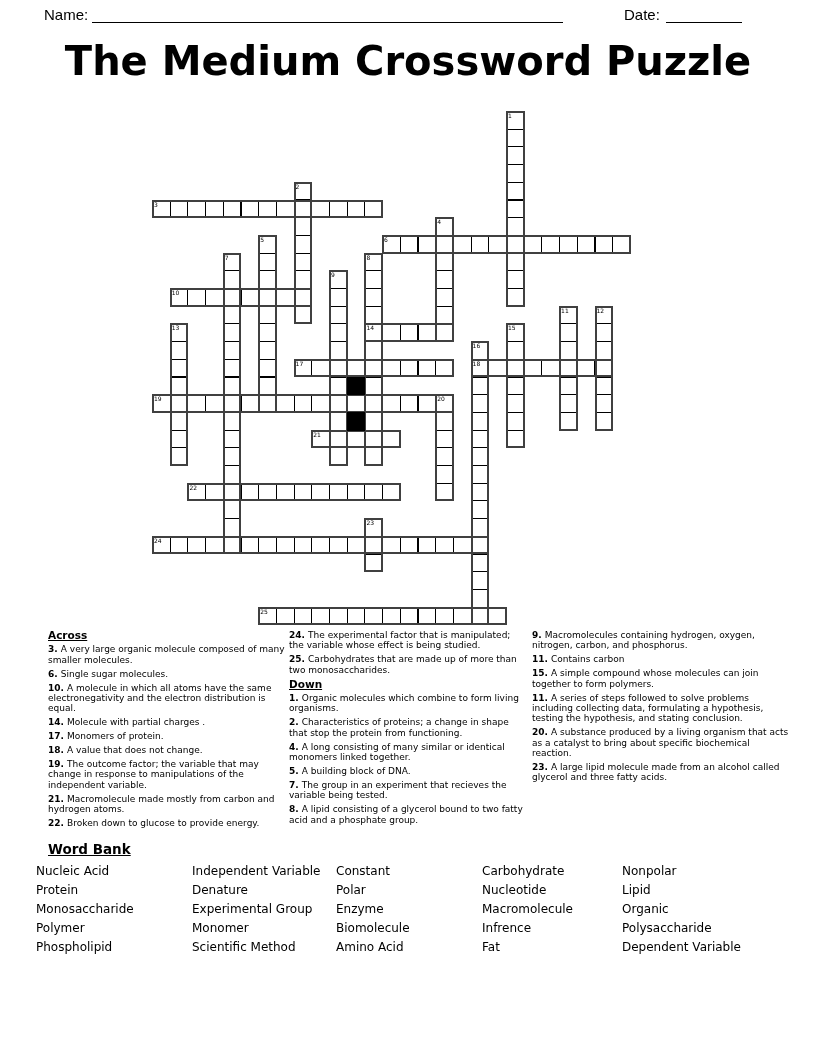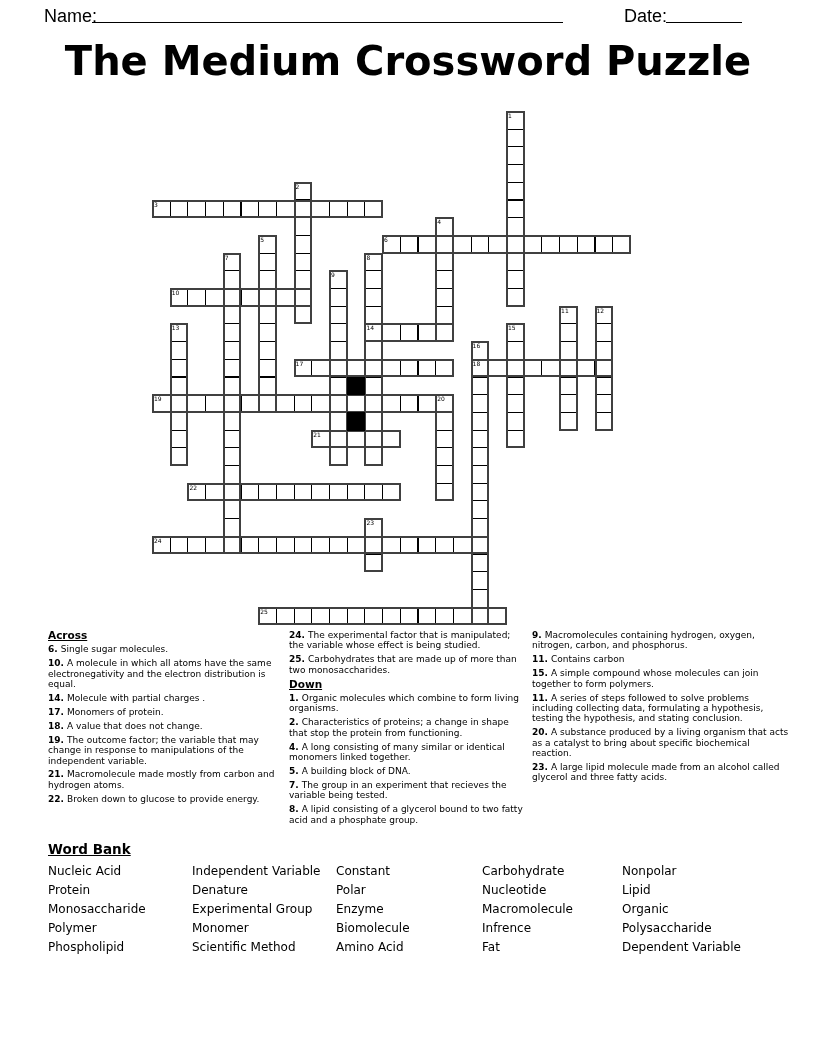--- a/index.html
+++ b/index.html
@@ -1,19 +1,19 @@
 <!DOCTYPE html>
 <html><head>
 <meta charset="utf-8">
 <style>
   html,body{margin:0;padding:0;background:#fff;}
   .page{position:relative;width:816px;height:1056px;background:#ffffff;overflow:hidden;
         font-family:"DejaVu Sans",sans-serif;color:#000;}
   
-  .hdr-label{position:absolute;font-family:"Liberation Sans",sans-serif;font-size:18px;color:#000;}
+  .hdr-label{position:absolute;font-family:"Liberation Sans",sans-serif;font-size:15px;color:#000;}
   #name-label{left:44px;top:6px;}
   #date-label{left:624px;top:6px;}
   .blank-line{position:absolute;height:19px;border-bottom:1.4px solid #000;}
   #name-line{left:92px;top:3px;width:471px;}
   #date-line{left:666px;top:3px;width:76px;}
   
   .title{position:absolute;left:0;top:36px;width:816px;margin:0;text-align:center;
          font-family:"DejaVu Sans",sans-serif;font-weight:bold;font-size:40px;line-height:50px;}
   
   #grid{position:absolute;left:0;top:0;width:816px;height:660px;}
@@ -322,20 +322,21 @@
       <div class="cell-num" style="left: 437.2px; top: 396.2px;">20</div>
       <div class="cell-num" style="left: 313.3px; top: 431.6px;">21</div>
       <div class="cell-num" style="left: 189.4px; top: 484.7px;">22</div>
       <div class="cell-num" style="left: 366.4px; top: 520.1px;">23</div>
       <div class="cell-num" style="left: 154px; top: 537.8px;">24</div>
       <div class="cell-num" style="left: 260.2px; top: 608.6px;">25</div>
     </div>
 
   <div id="clue-col-0" class="clue-col">
       <div class="clue-header">Across</div>
+      <p class="clue"><span class="num">3. </span>A very large organic molecule composed of many smaller molecules.</p>
       <p class="clue"><span class="num">6. </span>Single sugar molecules.</p>
       <p class="clue"><span class="num">10. </span>A molecule in which all atoms have the same electronegativity and the electron distribution is equal.</p>
       <p class="clue"><span class="num">14. </span>Molecule with partial charges .</p>
       <p class="clue"><span class="num">17. </span>Monomers of protein.</p>
       <p class="clue"><span class="num">18. </span>A value that does not change.</p>
       <p class="clue"><span class="num">19. </span>The outcome factor; the variable that may change in response to manipulations of the independent variable.</p>
       <p class="clue"><span class="num">21. </span>Macromolecule made mostly from carbon and hydrogen atoms.</p>
       <p class="clue"><span class="num">22. </span>Broken down to glucose to provide energy.</p>
     </div>
   <div id="clue-col-1" class="clue-col">
@@ -353,21 +354,21 @@
       <p class="clue"><span class="num">9. </span>Macromolecules containing hydrogen, oxygen, nitrogen, carbon, and phosphorus.</p>
       <p class="clue"><span class="num">11. </span>Contains carbon</p>
       <p class="clue"><span class="num">15. </span>A simple compound whose molecules can join together to form polymers.</p>
       <p class="clue"><span class="num">11. </span>A series of steps followed to solve problems including collecting data, formulating a hypothesis, testing the hypothesis, and stating conclusion.</p>
       <p class="clue"><span class="num">20. </span>A substance produced by a living organism that acts as a catalyst to bring about specific biochemical reaction.</p>
       <p class="clue"><span class="num">23. </span>A large lipid molecule made from an alcohol called glycerol and three fatty acids.</p>
     </div>
 
   <div class="bank-header">Word Bank</div>
   <div id="bank-cols">
-      <div class="bank-col" style="left: 48px;">
+      <div class="bank-col" style="left: 36px;">
         <div class="bank-word">Nucleic Acid</div>
         <div class="bank-word">Protein</div>
         <div class="bank-word">Monosaccharide</div>
         <div class="bank-word">Polymer</div>
         <div class="bank-word">Phospholipid</div>
       </div>
       <div class="bank-col" style="left: 192px;">
         <div class="bank-word">Independent Variable</div>
         <div class="bank-word">Denature</div>
         <div class="bank-word">Experimental Group</div>

